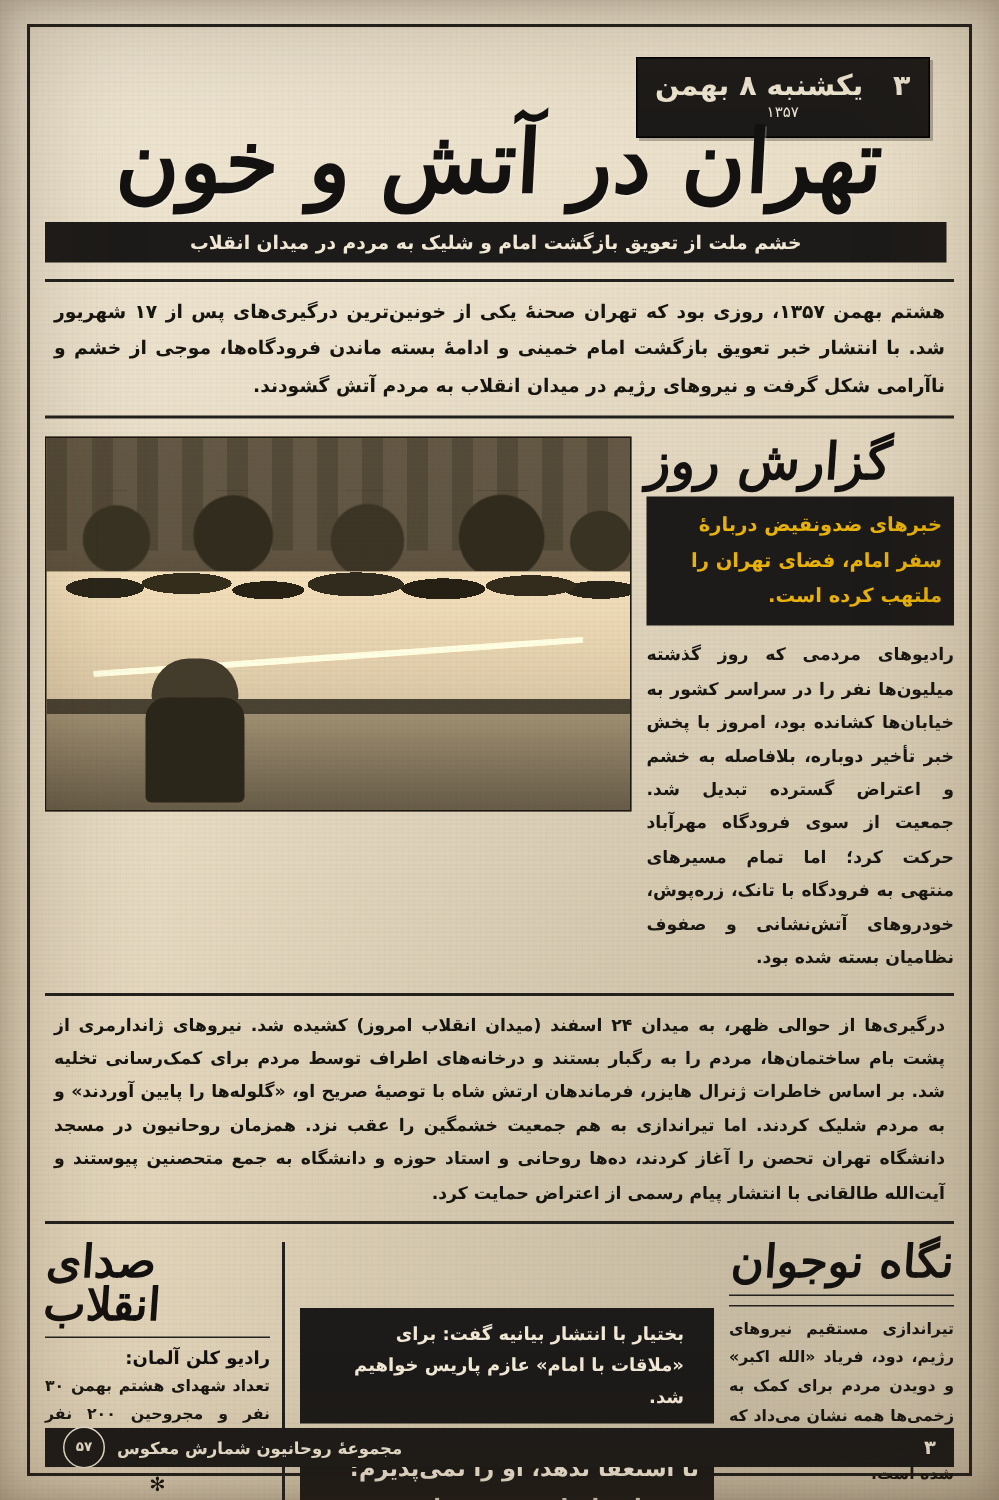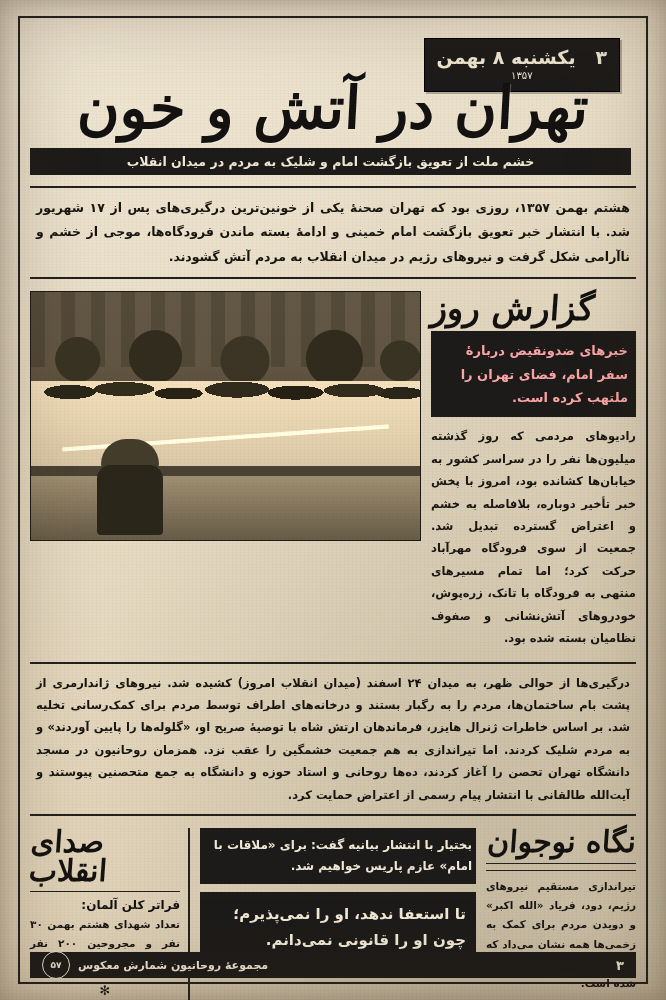--- a/index.html
+++ b/index.html
@@ -90,21 +90,21 @@
     filter:sepia(.45) contrast(1.1);
   }
   .sec-title{
     font-family:"DejaVu Serif", serif;
     font-weight:bold;font-size:34px;color:#141210;
     text-align:left;line-height:1;
     transform:skewX(-4deg);
     margin-bottom:6px;
   }
   .kicker{
-    background:#1d1b19;color:#fca5a5;
+    background:#1d1b19;color:#eab308;
     font-size:13px;font-weight:bold;line-height:1.8;
     padding:8px 8px;
     text-align:right;
   }
   .bodytext{
     font-size:11.5px;line-height:1.95;color:#1a1712;
     text-align:justify;margin-top:8px;font-weight:bold;
   }
 
   
@@ -153,21 +153,21 @@
 
   .sec-title-sm{
     font-family:"DejaVu Serif", serif;font-weight:bold;font-size:30px;color:#141210;
     line-height:.95;text-align:left;transform:skewX(-4deg);margin-bottom:6px;
   }
   .sec-title-sm.right{text-align:right;}
   .hr-thin{border-top:1px solid #23211e;margin:6px 0;}
   .smalltext{font-size:10.5px;line-height:1.85;color:#1a1712;text-align:justify;font-weight:bold;}
   .quotebar{
     background:#1d1b19;color:#f2e9d6;font-size:12px;font-weight:bold;
-    padding:7px 4px;line-height:1.75;margin-bottom:8px;
+    padding:7px 20px;line-height:1.75;margin-bottom:8px;margin-top:44px;
   }
   .bigq{
     font-family:"DejaVu Serif", serif;font-weight:bold;font-size:24px;color:#141210;
     margin:4px 0 6px 0;text-align:right;
   }
   .blackquote{
     background:#1d1b19;color:#f2e9d6;font-weight:bold;font-size:15px;line-height:1.7;
     padding:10px 10px;text-align:right;
   }
   .radio-item{margin-bottom:10px;}
@@ -249,21 +249,21 @@
       <div class="col-center">
         <div class="quotebar">بختیار با انتشار بیانیه گفت: برای «ملاقات با امام» عازم پاریس خواهیم شد.</div>
         <div class="blackquote">تا استعفا ندهد، او را نمی‌پذیرم؛ چون او را قانونی نمی‌دانم.</div>
 
       </div>
 
       <div class="col-radio">
         <div class="sec-title-sm">صدای انقلاب</div>
         <div class="hr-thin"></div>
         <div class="radio-item">
-          <div class="radio-head">فراتر کلن آلمان:</div>
+          <div class="radio-head">رادیو کلن آلمان:</div>
           <div class="smalltext">تعداد شهدای هشتم بهمن ۳۰ نفر و مجروحین ۲۰۰ نفر است.</div>
         </div>
         <div class="radio-star">✻</div>
 
       </div>
     </div>
 
   </div>
 
   <div class="footer">

